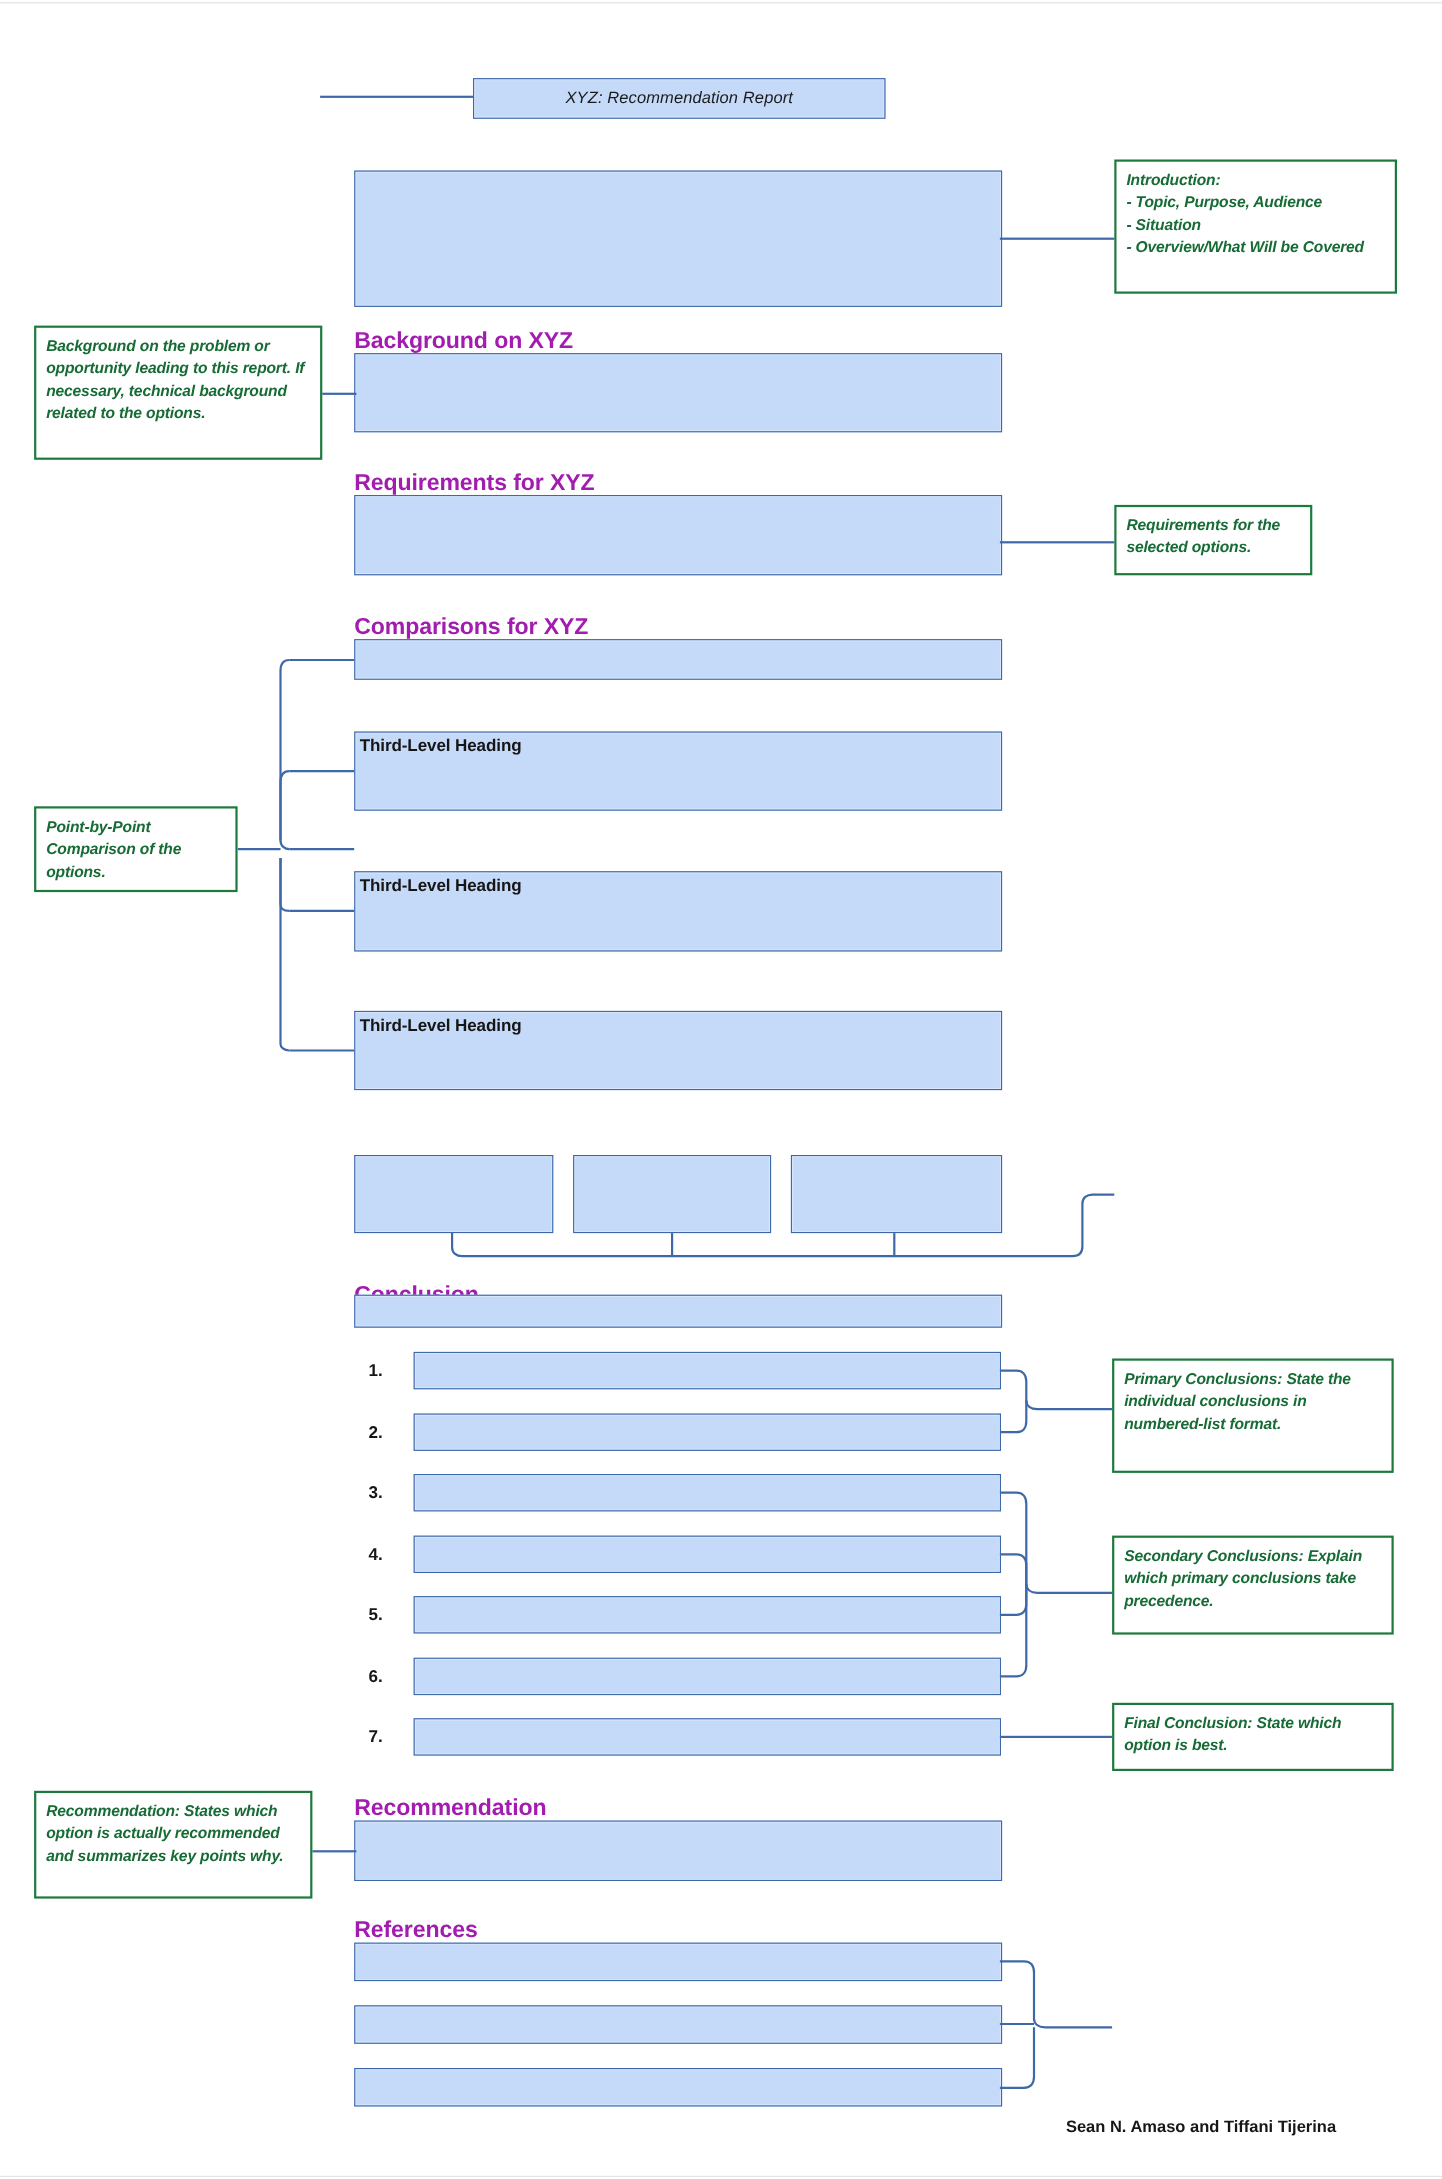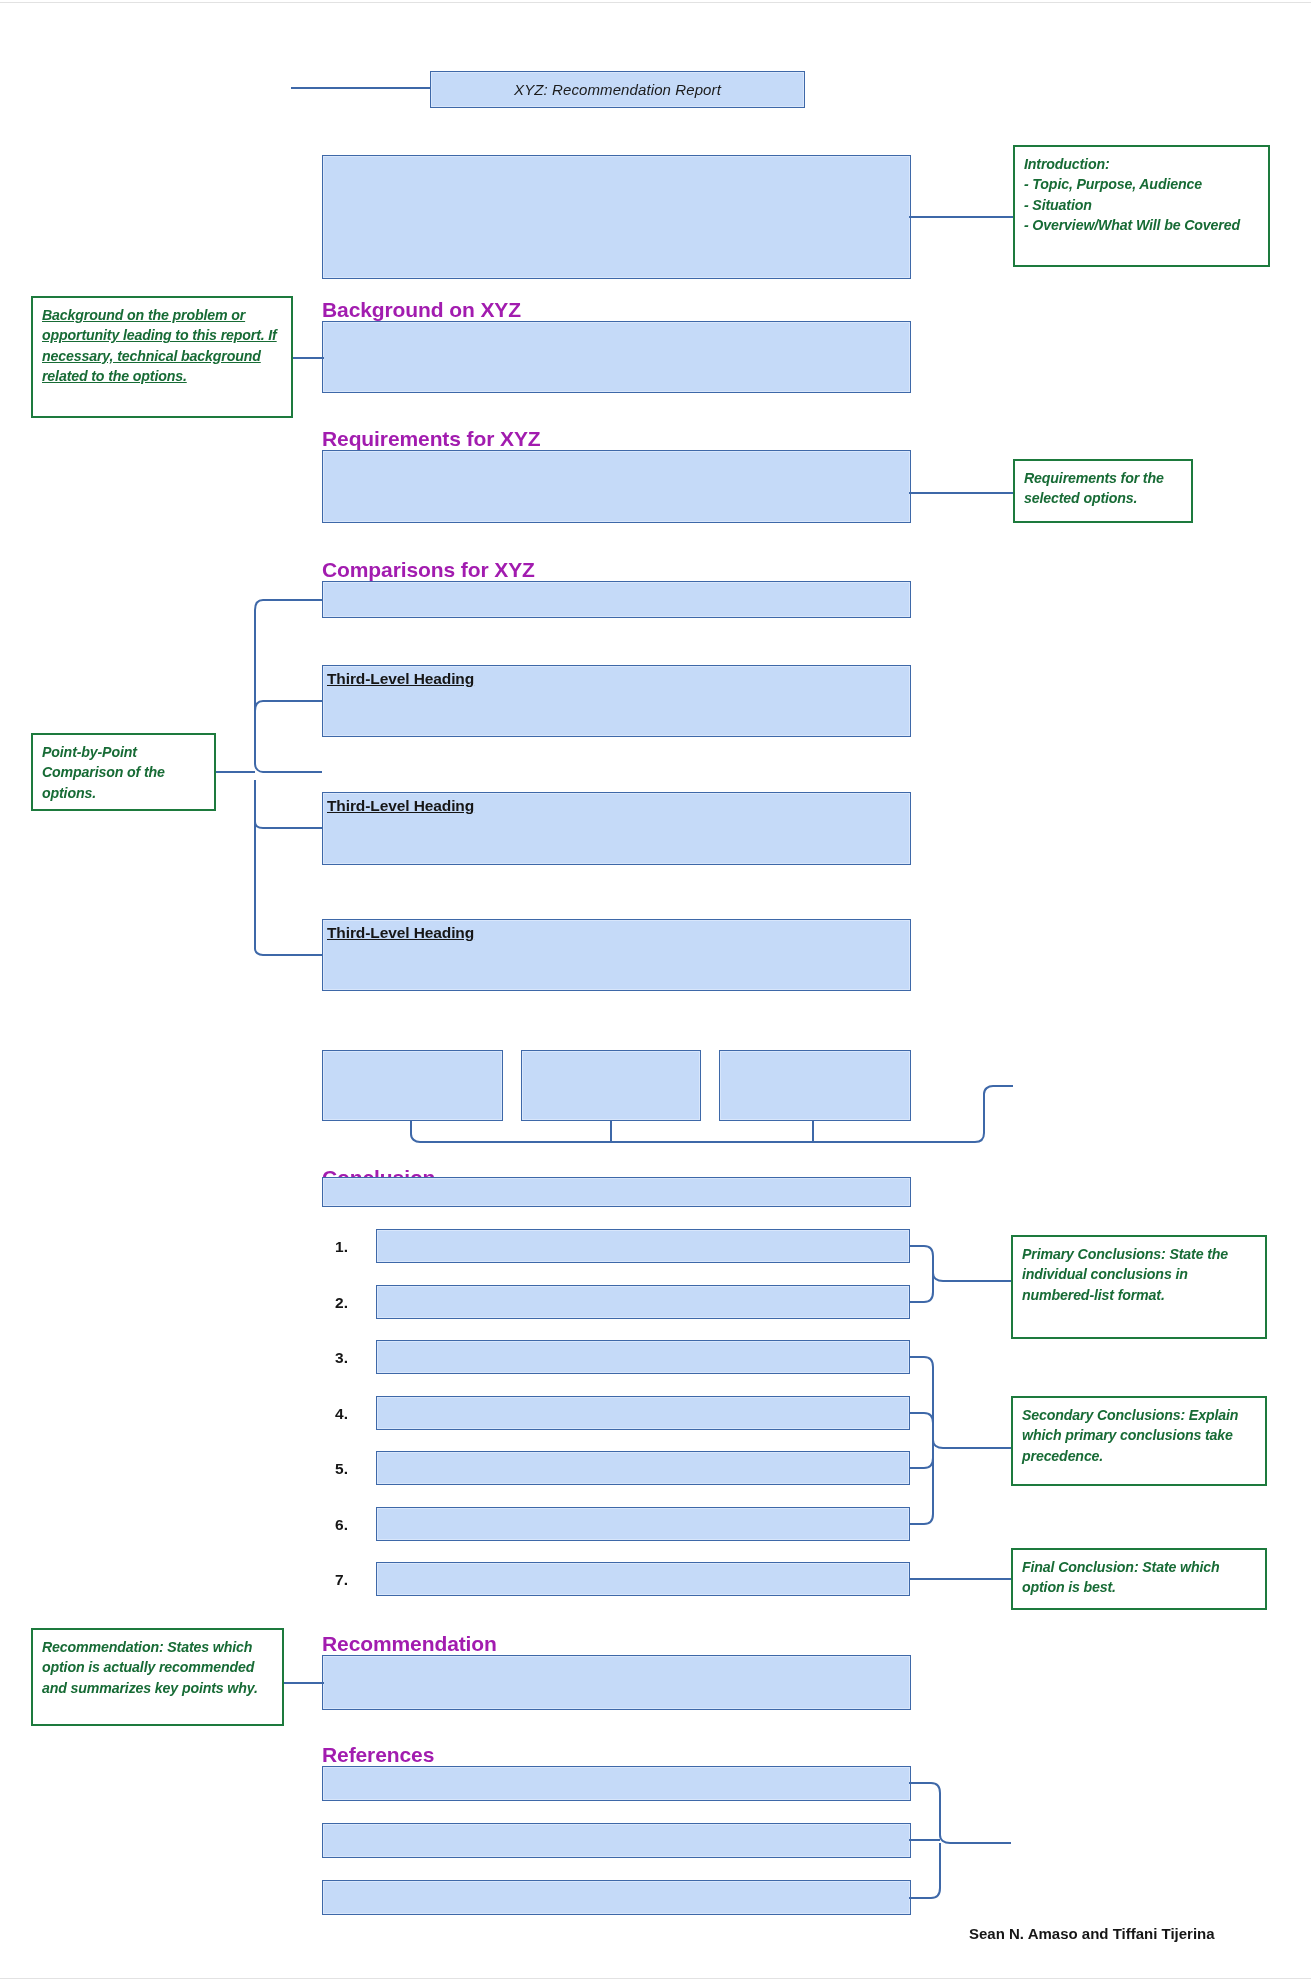--- a/index.html
+++ b/index.html
@@ -53,21 +53,20 @@
     letter-spacing: -.1px;
   }
   .subheading {
     position: absolute;
     font-size: 15.5px;
     font-weight: bold;
     color: #161616;
     white-space: nowrap;
     letter-spacing: -.1px;
     z-index: 4;
-    text-decoration: underline;
   }
   
   .numlabel {
     position: absolute;
     font-size: 15.5px;
     font-weight: bold;
     color: #161616;
     text-align: right;
     width: 26px;
   }
@@ -130,21 +129,21 @@
   <div class="conn conn-h" style="left:909px; top:216px; width:106px;"></div>
   <div class="note" style="left:1013px; top:145px; width:257px; height:122px;">
     <div>Introduction:
 - Topic, Purpose, Audience
 - Situation
 - Overview/What Will be Covered</div>
   </div>
 
   <div class="heading" style="left:322px; top:298px;">Background on XYZ</div>
   <div class="bluebox" style="left:322px; top:321px; width:589px; height:72px;"></div>
-  <div class="note" style="left:31px; top:296px; width:262px; height:122px;text-decoration:underline;">
+  <div class="note" style="left:31px; top:296px; width:262px; height:122px;">
     <div>Background on the problem or opportunity leading to this report. If necessary, technical background related to the options.</div>
   </div>
   <div class="conn conn-h" style="left:291px; top:357px; width:33px;"></div>
 
   <div class="heading" style="left:322px; top:427px;">Requirements for XYZ</div>
   <div class="bluebox" style="left:322px; top:450px; width:589px; height:73px;"></div>
   <div class="conn conn-h" style="left:909px; top:492px; width:106px;"></div>
   <div class="note" style="left:1013px; top:459px; width:180px; height:64px;">
     <div>Requirements for the selected options.</div>
   </div>

